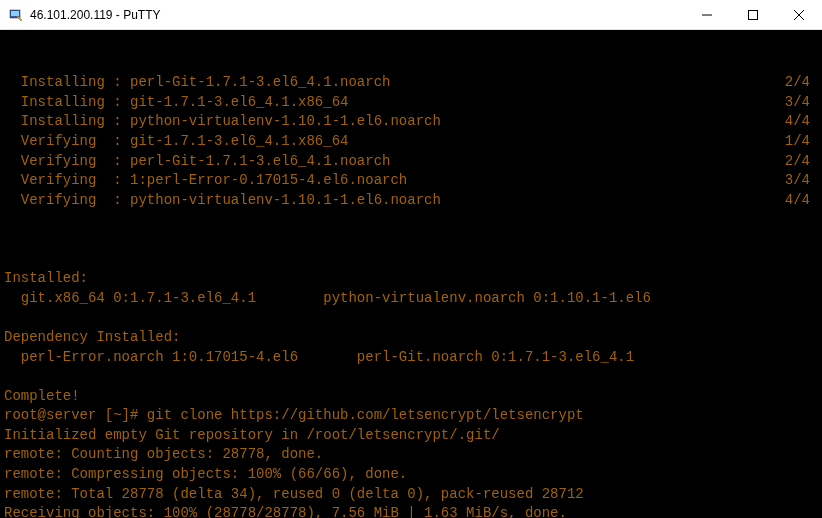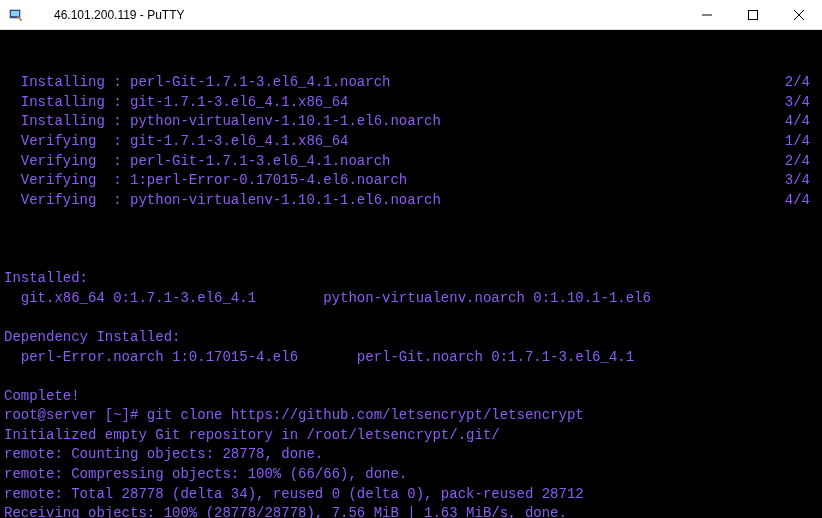--- a/index.html
+++ b/index.html
@@ -11,21 +11,20 @@
       background: #fff;
       overflow: hidden;
     }
     .titlebar {
       height: 30px;
       background: #ffffff;
       display: flex;
       align-items: center;
       padding: 0 0 0 8px;
       border-bottom: 1px solid #e0e0e0;
-      gap: 24px;
     }
     .titlebar-icon {
       width: 16px;
       height: 16px;
       margin-right: 6px;
       display: inline-flex;
       align-items: center;
       justify-content: center;
     }
     .titlebar-title {
@@ -43,21 +42,21 @@
       height: 100%;
       display: flex;
       align-items: center;
       justify-content: center;
       font-family: 'Segoe UI', sans-serif;
       font-size: 11px;
       cursor: pointer;
     }
     .terminal {
       background: #000000;
-      color: #8b5cf6;
+      color: #a16207;
       height: calc(100% - 30px);
       padding: 4px 4px;
       font-family: Consolas, 'Courier New', monospace;
       font-size: 14px;
       line-height: 1.4;
       white-space: pre;
       overflow: hidden;
       position: relative;
     }
     .term-line {

